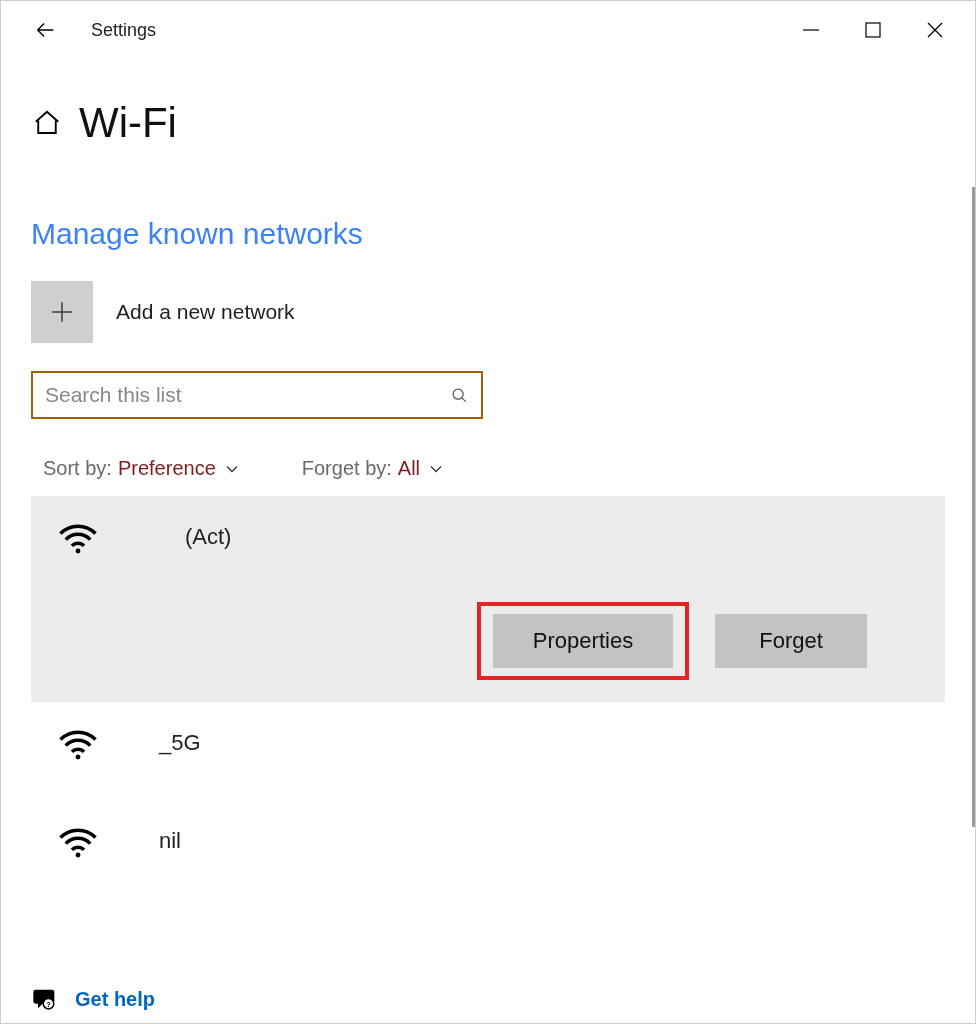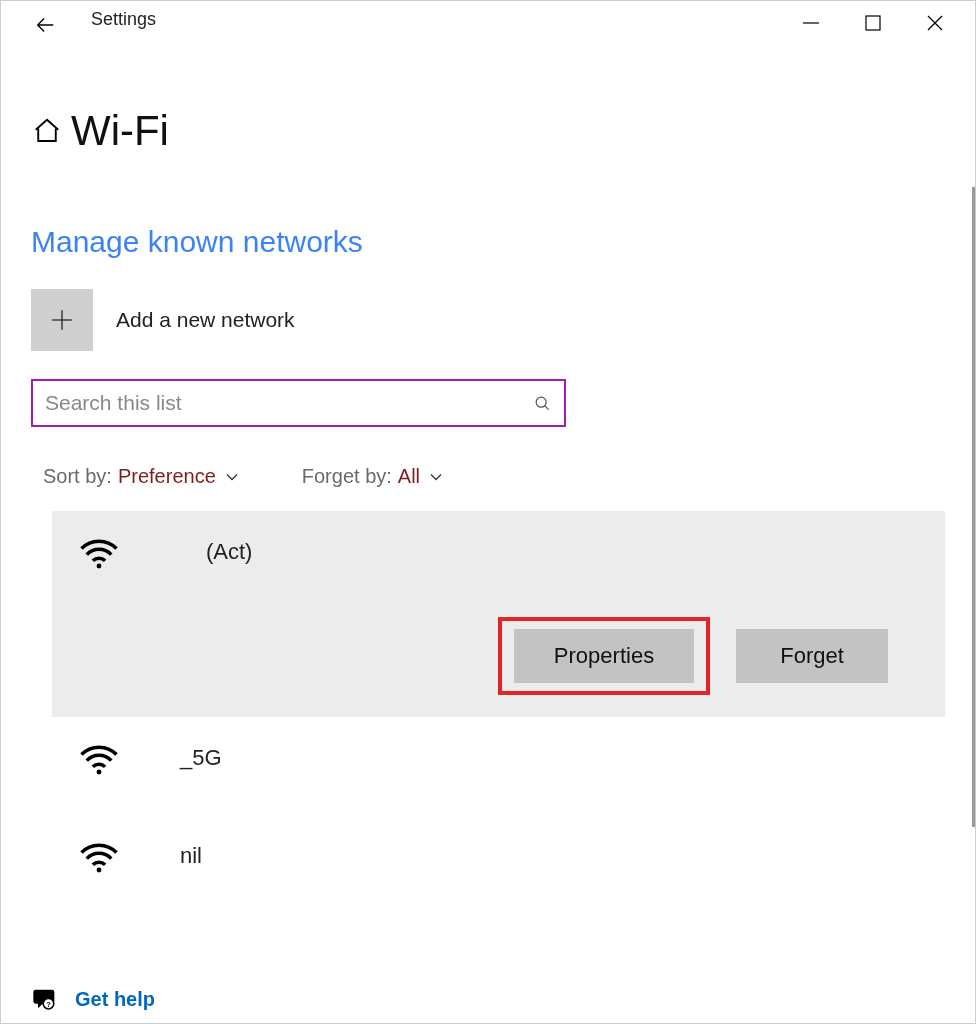--- a/index.html
+++ b/index.html
@@ -1,52 +1,52 @@
 <!DOCTYPE html>
 <html><head>
 <meta charset="utf-8">
 <style>
   * { box-sizing: border-box; margin: 0; padding: 0; font-family: "Segoe UI", Arial, sans-serif; }
   body { width: 976px; height: 1024px; background: #fff; border: 1px solid #ccc; position: relative; overflow: hidden; }
 
   
-  .title-bar { display: flex; align-items: flex-start; height: 58px; padding: 0 8px 0 28px; margin-top: 8px; }
+  .title-bar { display: flex; align-items: center; height: 58px; padding: 0 8px 0 28px; }
   .back-arrow { width: 32px; height: 32px; display: flex; align-items: center; justify-content: center; cursor: pointer; }
   .title-text { margin-left: 30px; font-size: 18px; color: #222; }
   .window-controls { margin-left: auto; display: flex; gap: 34px; padding-right: 18px; }
   .win-ctrl { width: 28px; height: 28px; display: flex; align-items: center; justify-content: center; cursor: pointer; }
 
   
-  .header { display: flex; align-items: center; padding: 40px 30px 10px 30px; gap: 8px; }
+  .header { display: flex; align-items: center; padding: 40px 30px 10px 30px; gap: 16px; }
   .home-icon { width: 32px; height: 32px; display: flex; align-items: center; justify-content: center; cursor: pointer; }
   .page-title { font-size: 42px; font-weight: 400; color: #111; }
 
   
   .content { padding: 20px 30px 0 30px; }
   .subheading { font-size: 30px; font-weight: 400; color: #3b82f6; margin: 40px 0 30px 0; }
 
   .add-network-row { display: flex; align-items: center; gap: 23px; margin-bottom: 28px; }
   .add-btn { width: 62px; height: 62px; background: #cfcfcf; display: flex; align-items: center; justify-content: center; cursor: pointer; }
   .add-label { font-size: 21px; color: #222; }
 
   
-  .search-box { width: 535px; height: 48px; border: 2px solid #a21caf; display: flex; align-items: center; padding: 0 12px; margin-bottom: 38px; }
+  .search-box { width: 452px; height: 48px; border: 2px solid #a16207; display: flex; align-items: center; padding: 0 12px; margin-bottom: 38px; }
   .search-input { flex: 1; border: none; outline: none; font-size: 21px; background: transparent; color: #444; }
   .search-input::placeholder { color: #888; }
   .search-icon { width: 20px; height: 20px; color: #555; }
 
   
-  .sf-row { display: flex; align-items: flex-start; gap: 60px; padding-left: 12px; margin-bottom: 23px; }
+  .sf-row { display: flex; align-items: flex-start; gap: 60px; padding-left: 12px; margin-bottom: 16px; }
   .sf-item { display: flex; align-items: center; gap: 6px; font-size: 20px; color: #333; cursor: pointer; }
   .sf-item .label { color: #6a6a6a; }
   .sf-item .value { color: #7f1d1d; }
 
   
   .network-list { margin-top: 0; }
-  .network-item { padding: 20px 18px 36px 26px; margin-left: 21px; }
+  .network-item { padding: 20px 18px 36px 26px; }
   .network-item.selected { background: #ececec; padding-bottom: 22px; }
   .network-row { display: flex; align-items: center; gap: 40px; }
   .wifi-icon { width: 42px; height: 42px; color: #000; }
   .network-name { font-size: 22px; color: #222; }
   .name-mask { background:#fff; padding-right:6px; display:inline-block; }
   .actions { display: flex; gap: 26px; margin-top: 44px; padding-left: 420px; align-items: center; }
   .btn { height: 54px; padding: 0 28px; background: #c3c3c3; font-size: 22px; color: #111; display:flex; align-items:center; justify-content:center; cursor: pointer; white-space: nowrap; }
   .btn.prop { width: 180px; }
   .btn.forget { width: 152px; }
   .highlight-box { border: 4px solid #e32424; padding: 8px 12px; display:inline-flex; }

